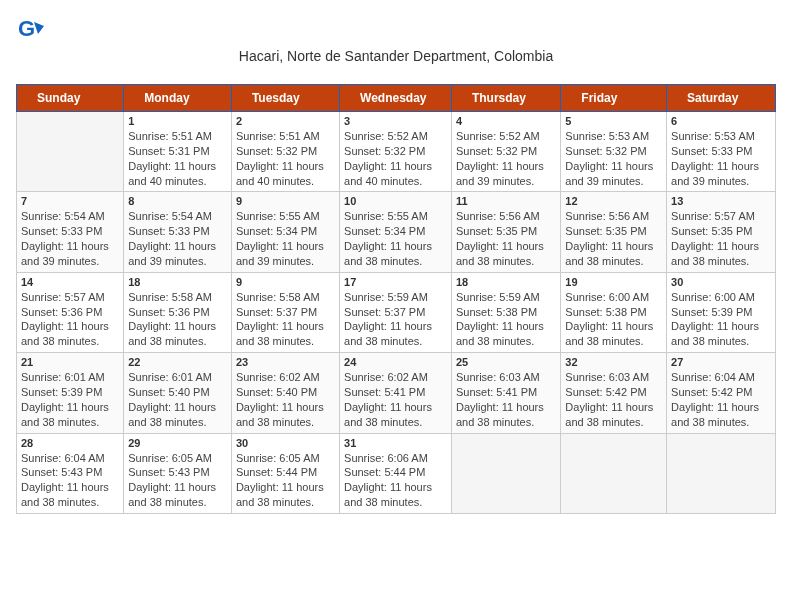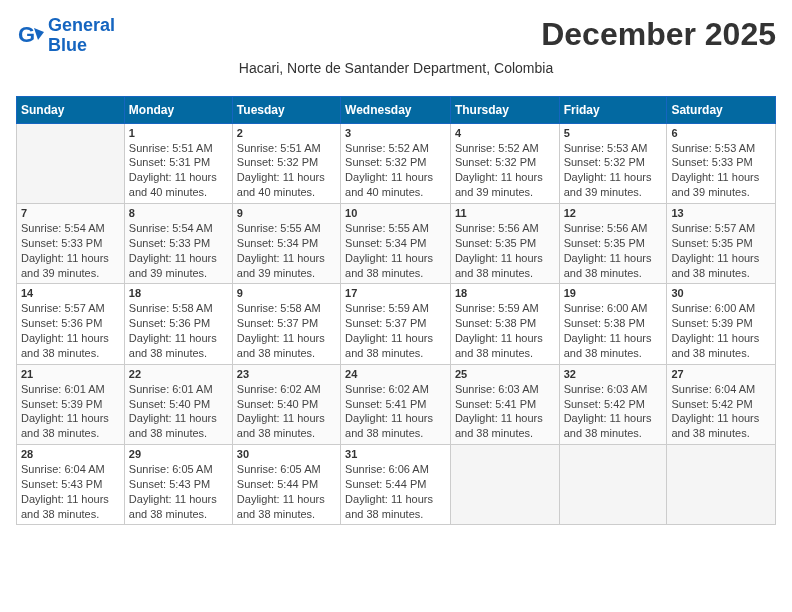--- a/index.html
+++ b/index.html
@@ -45,23 +45,23 @@
       font-size: 14px;
       color: #333;
       margin-bottom: 20px;
     }
     table {
       width: 100%;
       border-collapse: collapse;
       font-size: 10px;
     }
     thead tr th {
-      background-color: #0369a1;
+      background-color: #c2410c;
       color: #fff;
-      padding: 6px 4px;
+      padding: 6px 20px;
       text-align: left;
       font-size: 12px;
       font-weight: bold;
       border: 1px solid #1565c0;
     }
     tbody tr td {
       border: 1px solid #ccc;
       vertical-align: top;
       padding: 3px 4px;
       height: 80px;
@@ -90,26 +90,21 @@
   </style>
 </head>
 <body>
 
 <div class="header">
   <div class="logo">
     <svg class="logo-icon" viewBox="0 0 28 28">
       <text x="2" y="20" font-size="22" font-weight="bold" fill="#1565c0">G</text>
       <polygon points="18,6 28,10 22,18" fill="#1565c0"></polygon>
     </svg>
-    <div class="logo-text">
-      <div><span>General</span></div>
-      <div><span>Blue</span></div>
-    </div>
   </div>
-  <div class="month-title">December 2025</div>
 </div>
 
 <div class="location">Hacari, Norte de Santander Department, Colombia</div>
 
 <table>
   <thead>
     <tr>
     <th>Sunday</th>
         <th>Monday</th>
         <th>Tuesday</th>

